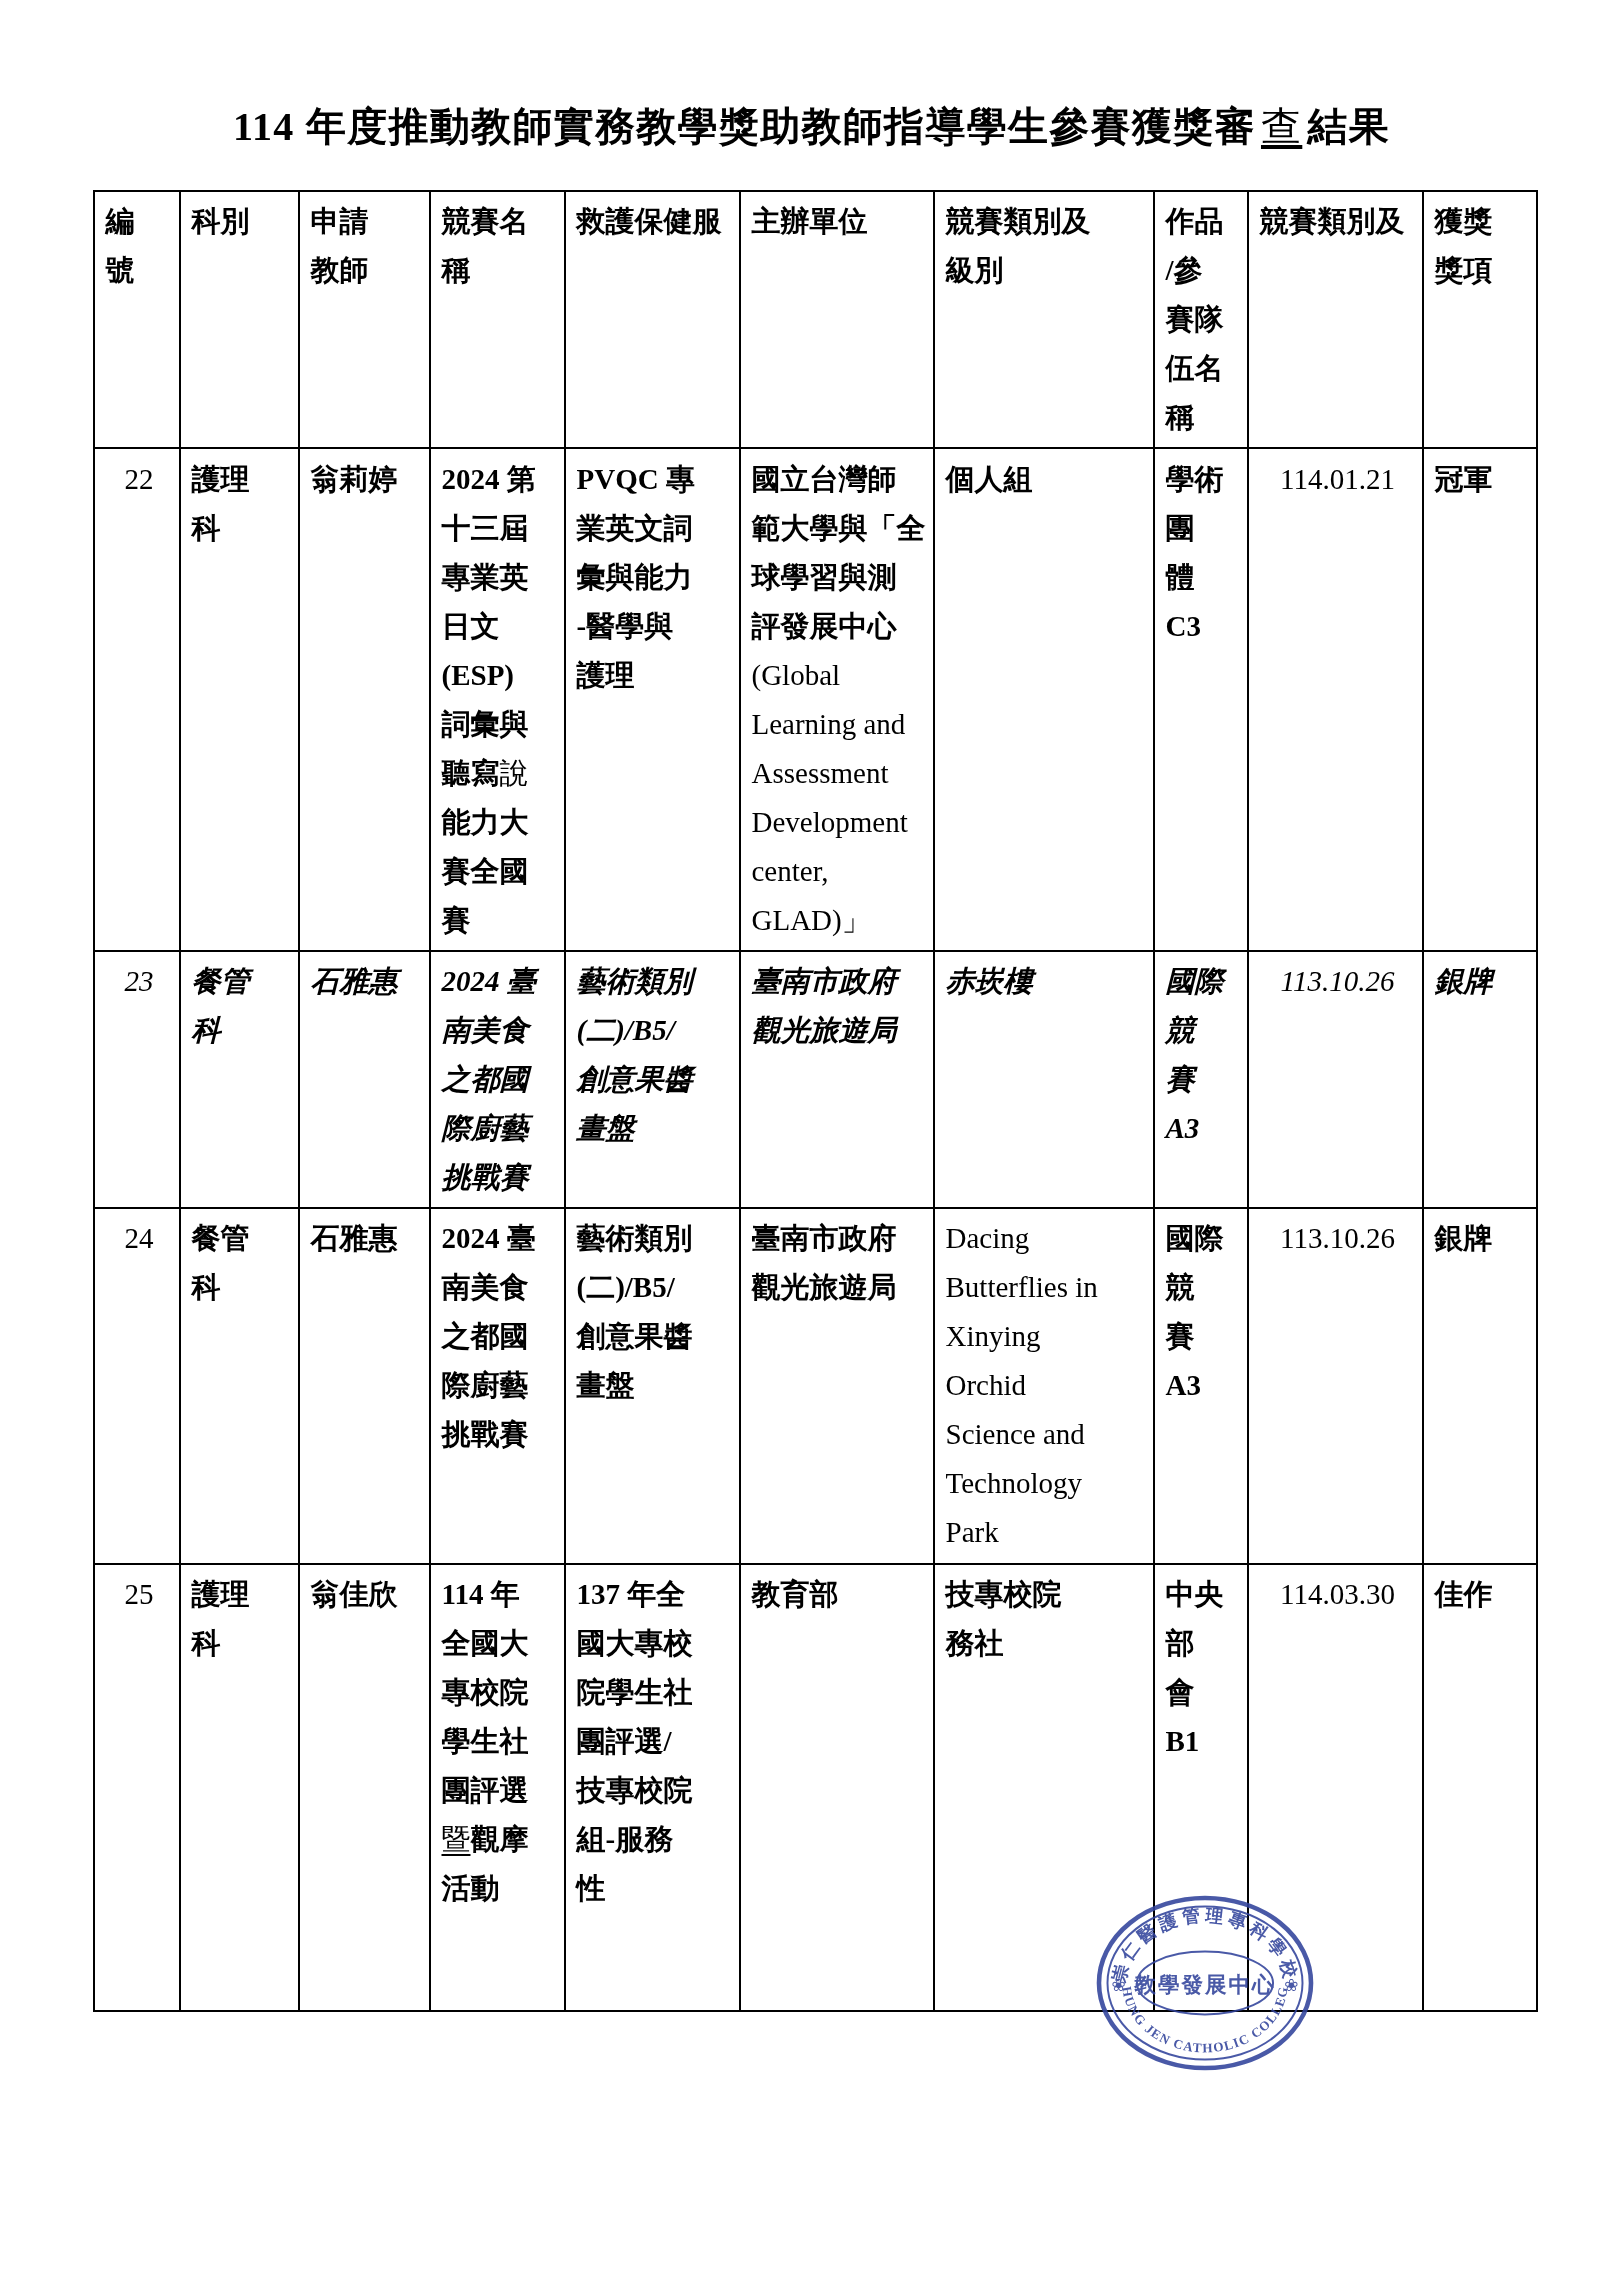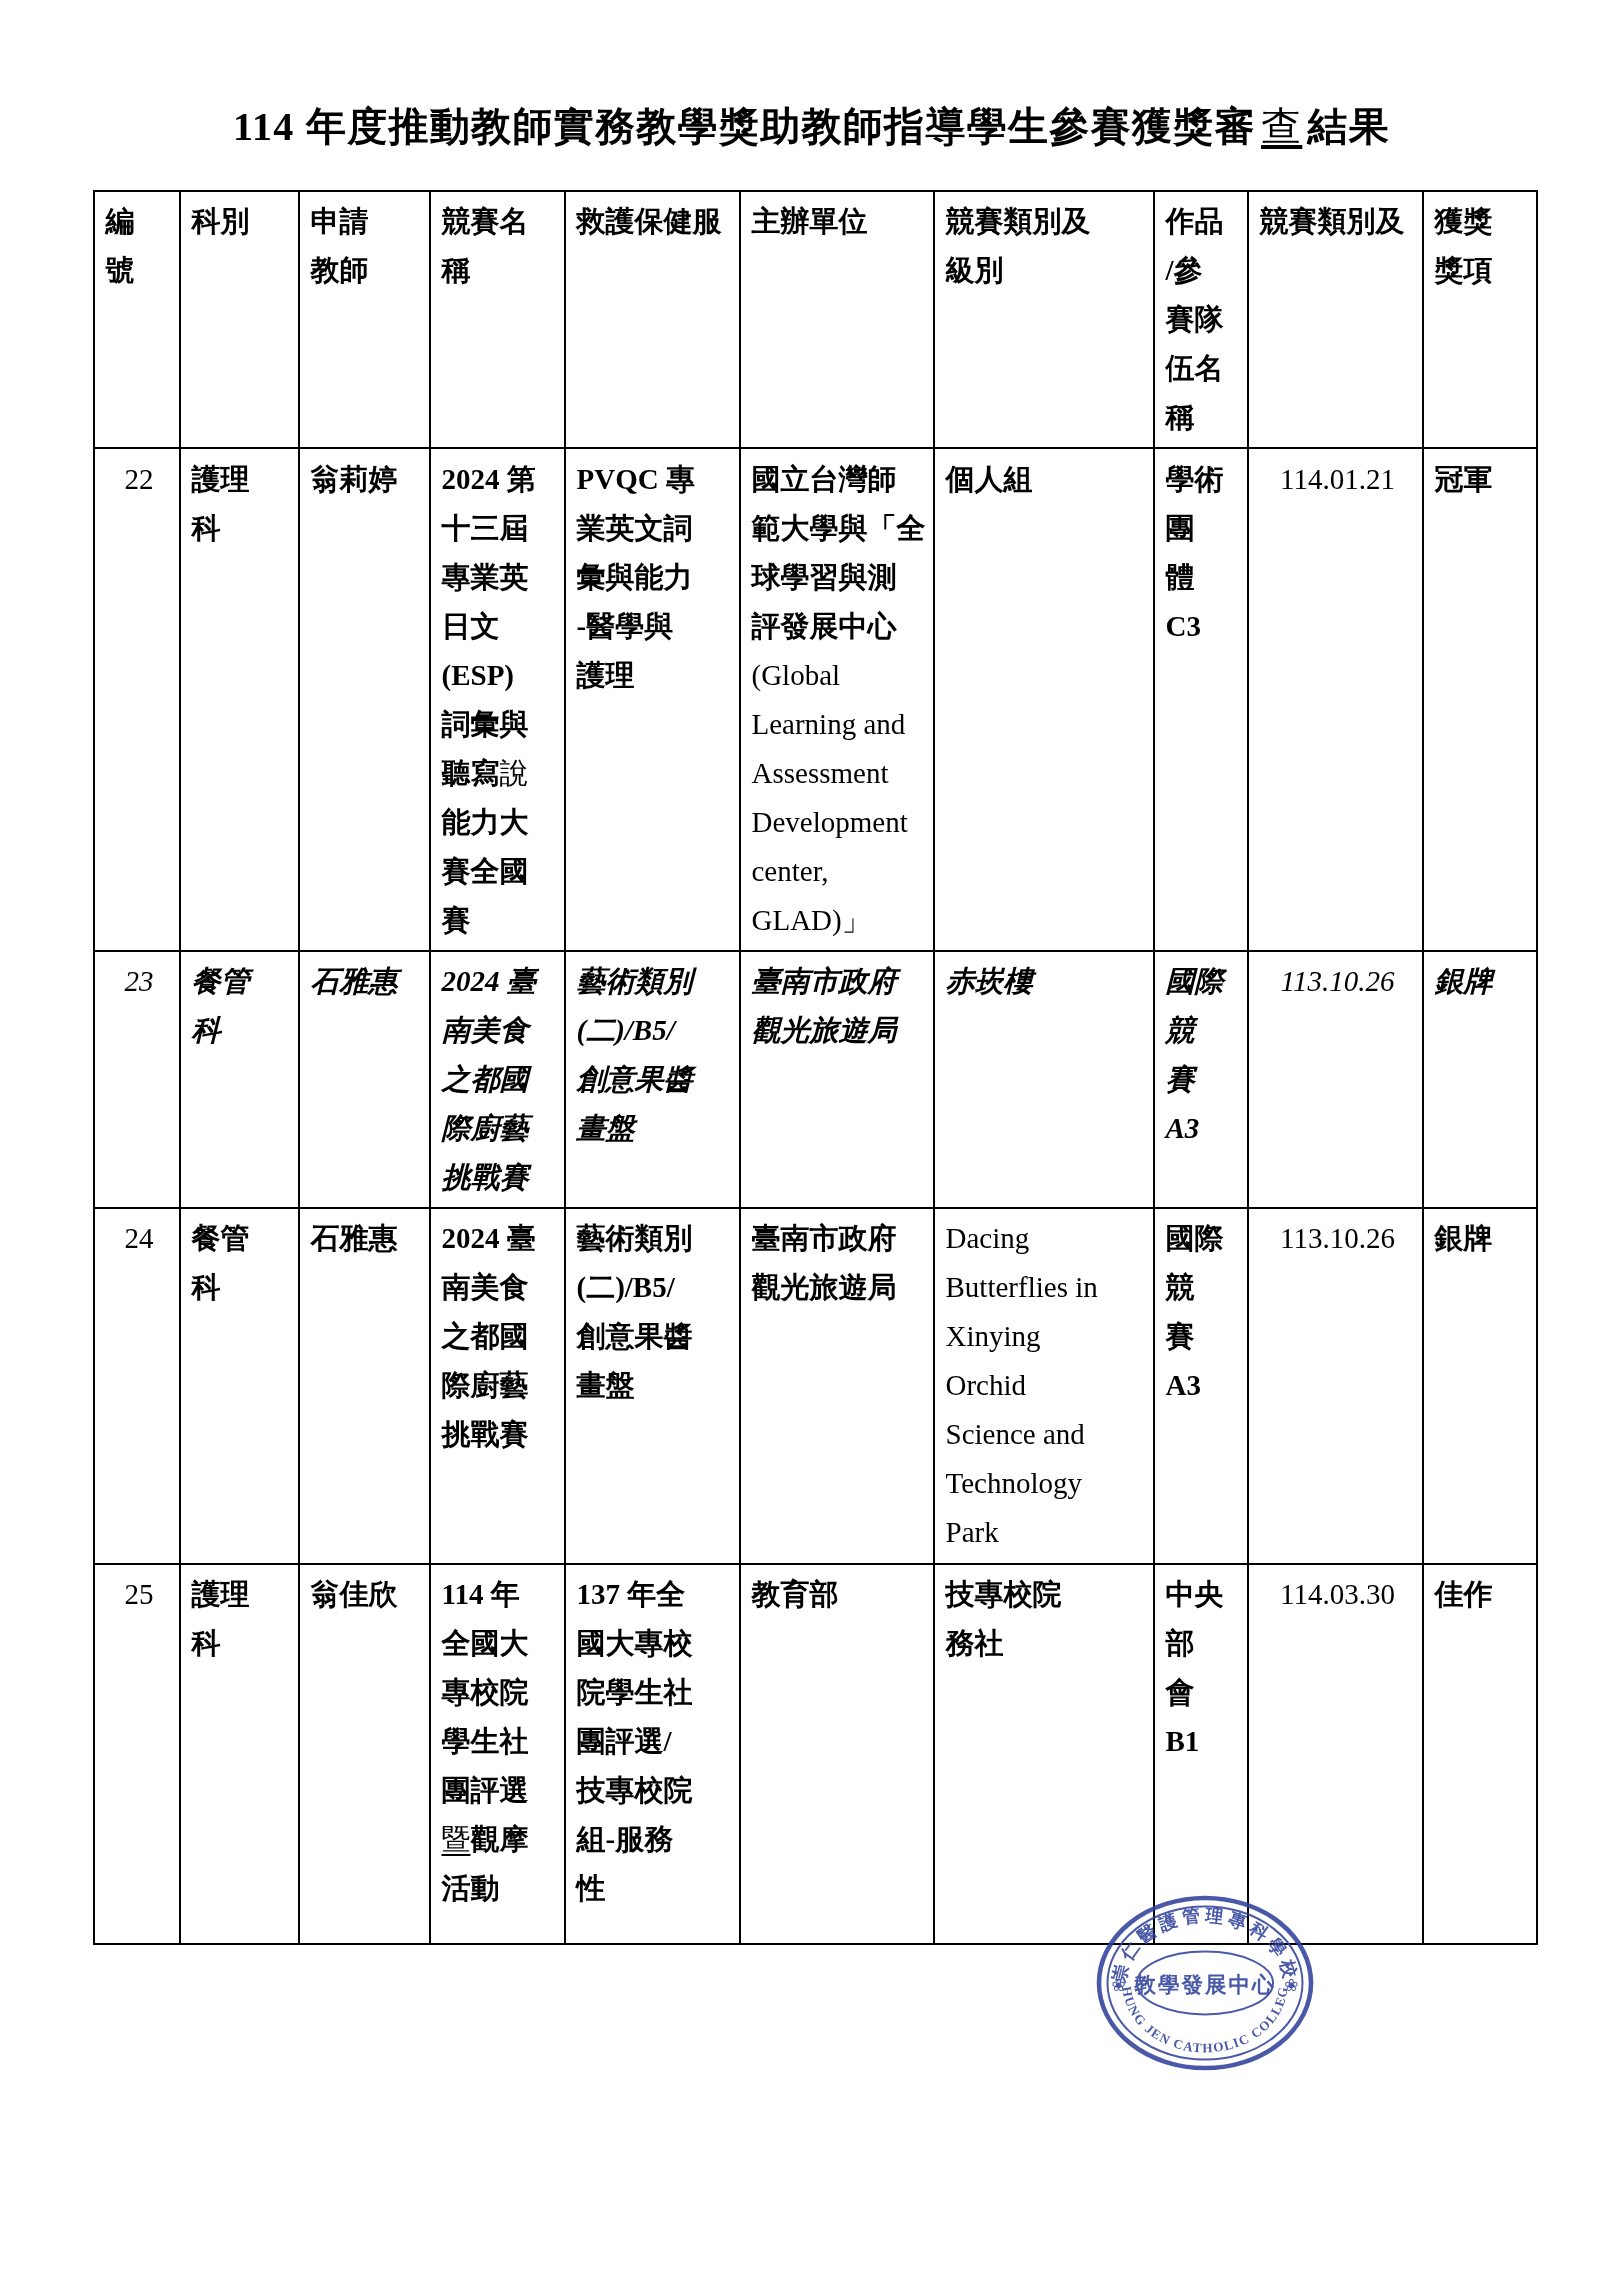--- a/index.html
+++ b/index.html
@@ -27,21 +27,21 @@
     vertical-align:top; text-align:left;
     font-size:29px; line-height:49px; font-weight:700;
     padding:5.2px 6.5px 5.2px 10.5px;
     white-space:pre-line; overflow:hidden;
   }
   .report .lat { font-weight:400;text-align:center; }
   .hr  { height:255px; }
   .r22 { height:491px; }
   .r23 { height:239px;font-style:italic; }
   .r24 { height:330px; }
-  .r25 { height:380px;padding-left:32px; }
+  .r25 { height:447px;padding-left:32px; }
 
   .seal { position:absolute; left:1095px; top:1894px; width:220px; height:178px; opacity:0.88; }
   .seal svg { width:100%; height:100%; }
   .seal-arc    { font-size:27px; font-weight:700; letter-spacing:7px; font-family:"Liberation Serif","DejaVu Serif",serif; }
   .seal-en     { font-size:20px; font-weight:700; letter-spacing:2px; font-family:"Liberation Serif","DejaVu Serif",serif; }
   .seal-center { font-size:33px; font-weight:700; letter-spacing:3px; font-family:"Liberation Serif","DejaVu Serif",serif; }
   .seal-flower { font-size:26px; font-family:"DejaVu Sans",sans-serif; }
 </style>
 </head>
 <body>

